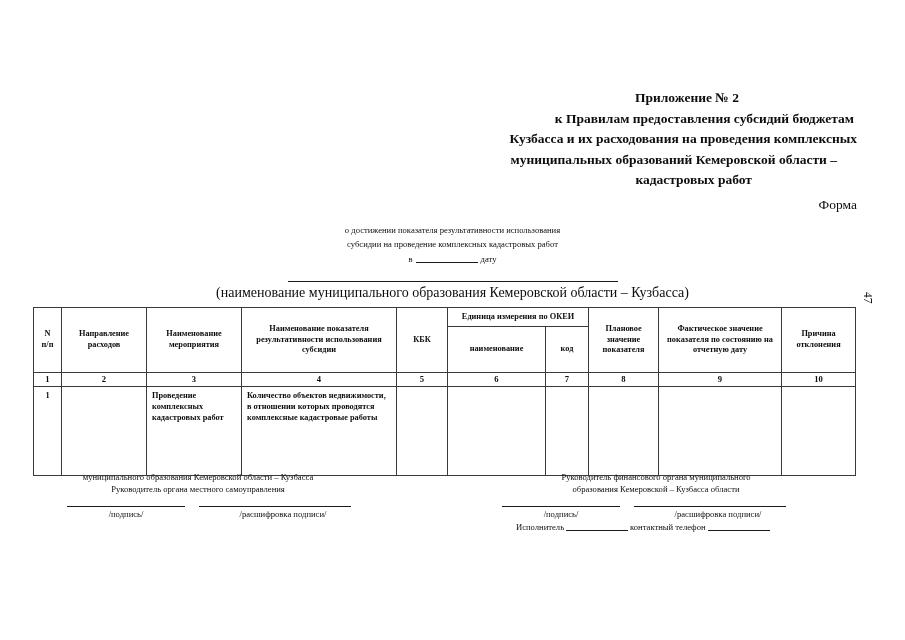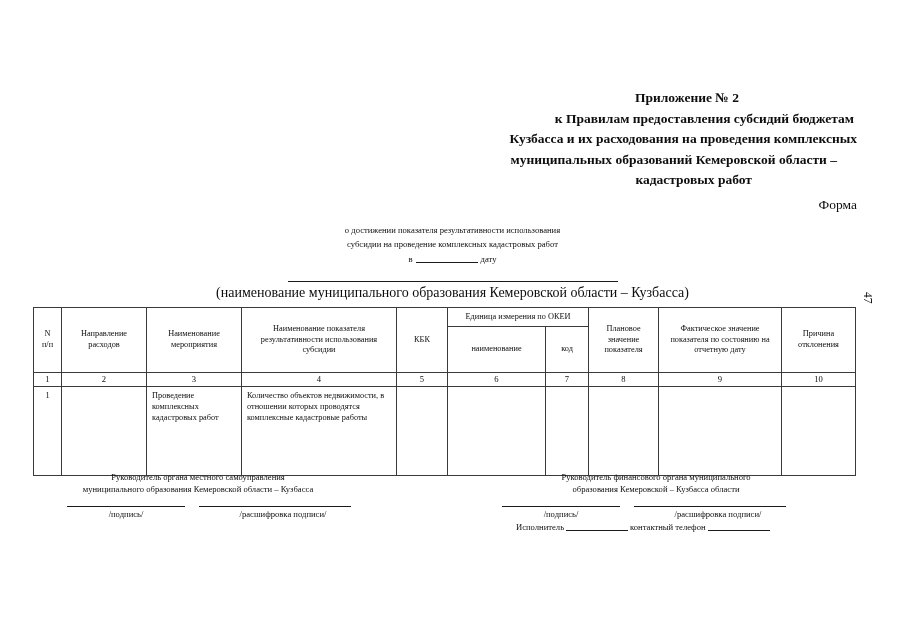--- a/index.html
+++ b/index.html
@@ -111,21 +111,21 @@
     border-collapse: collapse;
     width: 822px;
     table-layout: fixed;
     font-size: 8.3px;
     line-height: 1.3;
   }
   table.report th,
   table.report td {
     border: 1px solid #3a3a3a;
     padding: 0;
-    font-weight: normal;
+    font-weight: bold;
     vertical-align: middle;
     text-align: center;
   }
   table.report th.hcell {
     height: 60px;
     padding: 2px 3px;
   }
   table.report td.numrow {
     height: 13px;
     font-size: 8.6px;
@@ -282,22 +282,22 @@
           <td class="datarow"></td>
           <td class="datarow"></td>
           <td class="datarow"></td>
         </tr>
       </tbody>
     </table>
   </div>
 
   <div class="sig sig-left">
     <div class="sig-head">
+      <div>муниципального образования Кемеровской области – Кузбасса</div>
       <div>Руководитель органа местного самоуправления</div>
-      <div>муниципального образования Кемеровской области – Кузбасса</div>
     </div>
     <div class="sig-rules">
       <div class="rule-sign"></div>
       <div class="rule-decod"></div>
     </div>
     <div class="sig-labels">
       <div class="lbl-sign">/подпись/</div>
       <div class="lbl-decod">/расшифровка подписи/</div>
     </div>
   </div>

